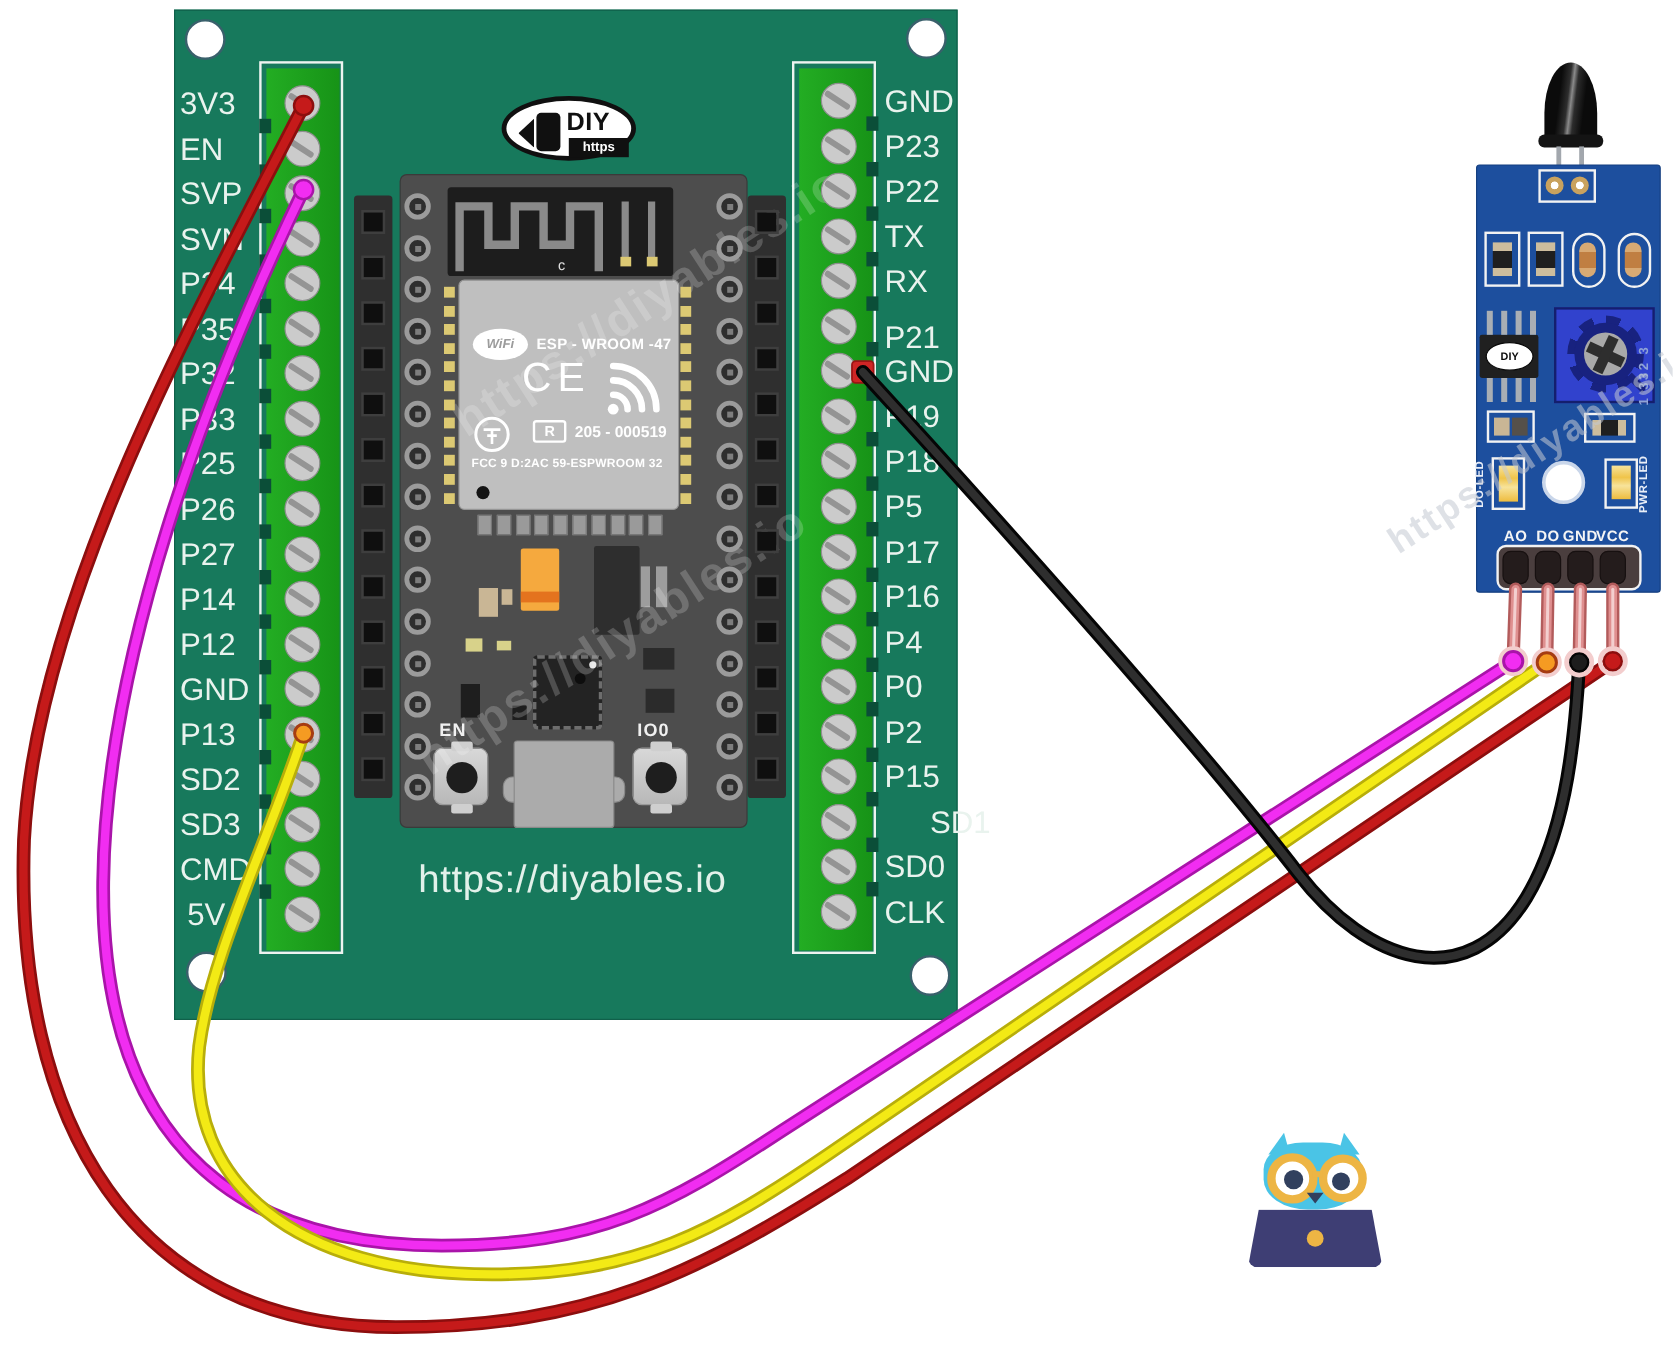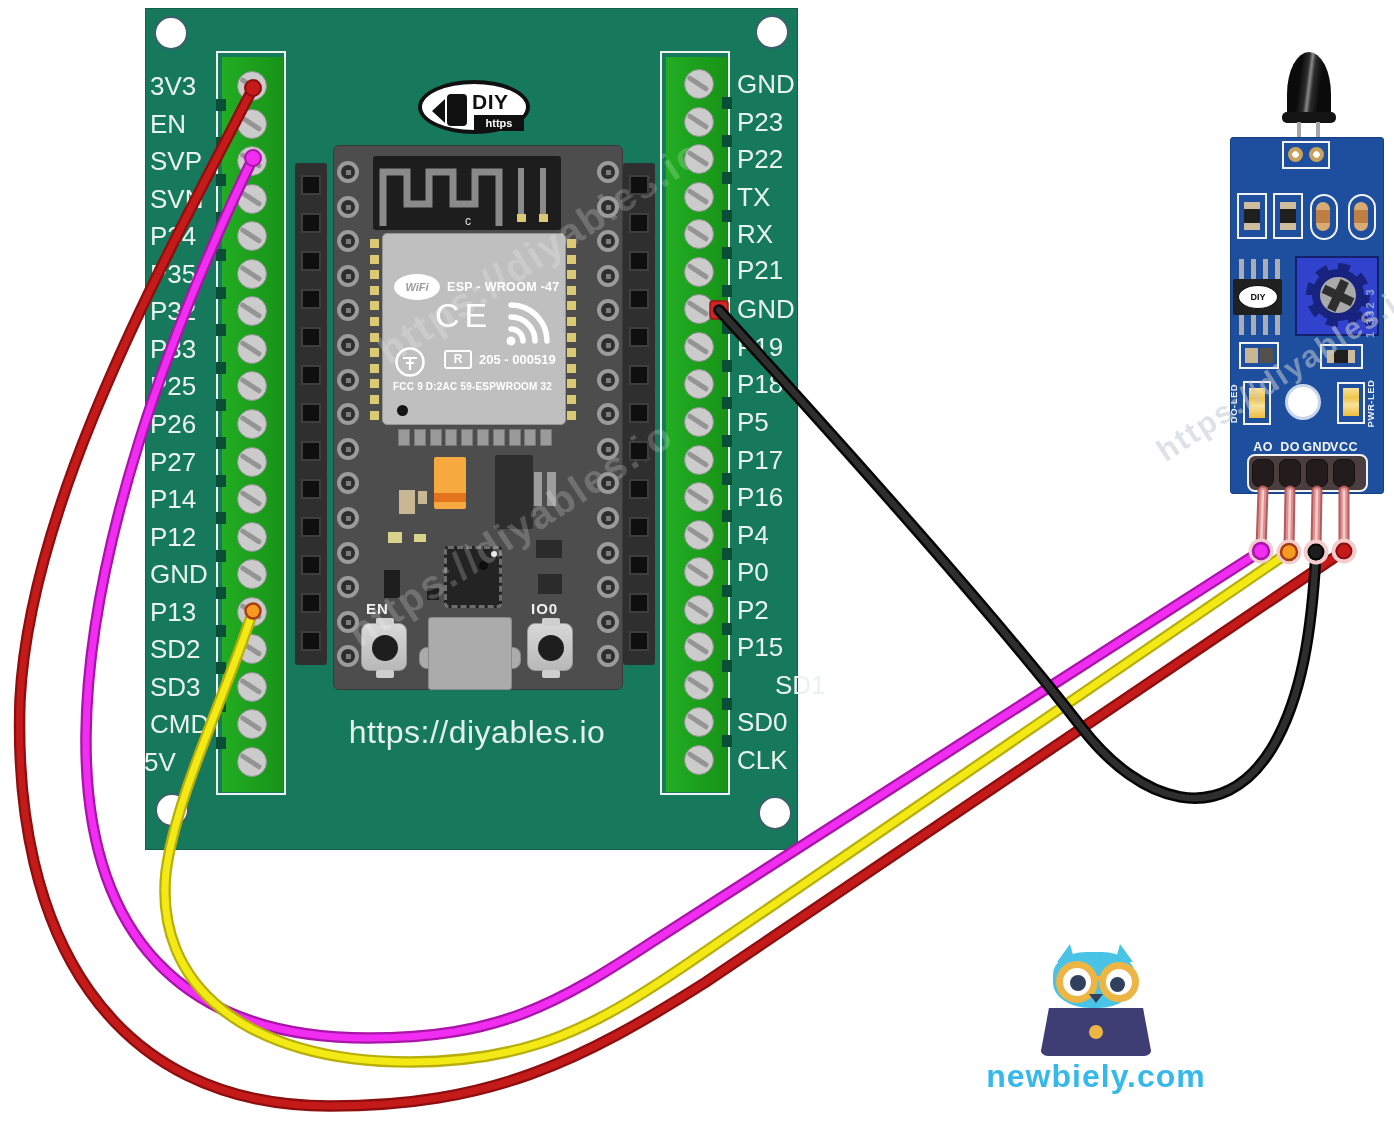--- a/index.html
+++ b/index.html
@@ -237,21 +237,20 @@
   <div class="abs" style="left:1115px;top:944px;width:0;height:0;border-left:5px solid transparent;border-right:13px solid transparent;border-bottom:18px solid #4ac4e6;"></div>
   <div class="abs" style="left:1053px;top:952px;width:82px;height:56px;background:#4ac4e6;border-radius:40% 40% 45% 45%;"></div>
   <div class="abs" style="left:1056px;top:961px;width:42px;height:42px;border-radius:50%;border:7px solid #edb544;background:#fff;"></div>
   <div class="abs" style="left:1099px;top:962px;width:40px;height:40px;border-radius:50%;border:7px solid #edb544;background:#fff;"></div>
   <div class="abs" style="left:1094px;top:976px;width:8px;height:5px;background:#edb544;"></div>
   <div class="abs" style="left:1070px;top:975px;width:16px;height:16px;border-radius:50%;background:#31405e;"></div>
   <div class="abs" style="left:1110px;top:977px;width:15px;height:15px;border-radius:50%;background:#31405e;"></div>
   <div class="abs" style="left:1089px;top:994px;width:0;height:0;border-left:7px solid transparent;border-right:7px solid transparent;border-top:9px solid #31405e;"></div>
   <div class="abs" style="left:1040px;top:1008px;width:112px;height:48px;background:#3e3e74;clip-path:polygon(8% 0,92% 0,100% 100%,0% 100%);border-radius:8px;"></div>
   <div class="abs" style="left:1089px;top:1025px;width:14px;height:14px;border-radius:50%;background:#edb544;"></div>
-  <div class="abs" style="left:968px;top:1058px;width:256px;text-align:center;font-size:32px;font-weight:bold;color:#36b9ea;letter-spacing:1px;">newbiely.com</div>
 
 <div class="pin-label" style="left: 150px; top: 70px;">3V3</div>
     <div class="screw" style="left: 237px; top: 71px;"></div>
     <div class="dash" style="left: 216px; top: 99px;"></div>
     <div class="pin-label" style="left: 150px; top: 107.55px;">EN</div>
     <div class="screw" style="left: 237px; top: 108.55px;"></div>
     <div class="dash" style="left: 216px; top: 136.55px;"></div>
     <div class="pin-label" style="left: 150px; top: 145.1px;">SVP</div>
     <div class="screw" style="left: 237px; top: 146.1px;"></div>
     <div class="dash" style="left: 216px; top: 174.1px;"></div>
@@ -293,38 +292,38 @@
     <div class="dash" style="left: 216px; top: 624.7px;"></div>
     <div class="pin-label" style="left: 150px; top: 633.25px;">SD2</div>
     <div class="screw" style="left: 237px; top: 634.25px;"></div>
     <div class="dash" style="left: 216px; top: 662.25px;"></div>
     <div class="pin-label" style="left: 150px; top: 670.8px;">SD3</div>
     <div class="screw" style="left: 237px; top: 671.8px;"></div>
     <div class="dash" style="left: 216px; top: 699.8px;"></div>
     <div class="pin-label" style="left: 150px; top: 708.35px;">CMD</div>
     <div class="screw" style="left: 237px; top: 709.35px;"></div>
     <div class="dash" style="left: 216px; top: 737.35px;"></div>
-    <div class="pin-label" style="left: 144px; top: 745.9px;">5V</div>
+    <div class="pin-label" style="left: 156px; top: 745.9px;">5V</div>
     <div class="screw" style="left: 237px; top: 746.9px;"></div>
     <div class="pin-label" style="left: 737px; top: 68px;">GND</div>
     <div class="screw" style="left: 684px; top: 69px;"></div>
     <div class="dash" style="left: 722px; top: 97px;"></div>
     <div class="pin-label" style="left: 737px; top: 105.55px;">P23</div>
     <div class="screw" style="left: 684px; top: 106.55px;"></div>
     <div class="dash" style="left: 722px; top: 134.55px;"></div>
     <div class="pin-label" style="left: 737px; top: 143.1px;">P22</div>
     <div class="screw" style="left: 684px; top: 144.1px;"></div>
     <div class="dash" style="left: 722px; top: 172.1px;"></div>
     <div class="pin-label" style="left: 737px; top: 180.65px;">TX</div>
     <div class="screw" style="left: 684px; top: 181.65px;"></div>
     <div class="dash" style="left: 722px; top: 209.65px;"></div>
     <div class="pin-label" style="left: 737px; top: 218.2px;">RX</div>
     <div class="screw" style="left: 684px; top: 219.2px;"></div>
     <div class="dash" style="left: 722px; top: 247.2px;"></div>
-    <div class="pin-label" style="left: 737px; top: 254px; text-align: center;">P21</div>
+    <div class="pin-label" style="left: 737px; top: 265px; text-align: center;">P21</div>
     <div class="screw" style="left: 684px; top: 256.75px;"></div>
     <div class="dash" style="left: 722px; top: 284.75px;"></div>
     <div class="pin-label" style="left: 737px; top: 293.3px;">GND</div>
     <div class="screw" style="left: 684px; top: 294.3px;"></div>
     <div class="dash" style="left: 722px; top: 322.3px;"></div>
     <div class="pin-label" style="left: 737px; top: 330.85px;">P19</div>
     <div class="screw" style="left: 684px; top: 331.85px;"></div>
     <div class="dash" style="left: 722px; top: 359.85px;"></div>
     <div class="pin-label" style="left: 737px; top: 368.4px;">P18</div>
     <div class="screw" style="left: 684px; top: 369.4px;"></div>

